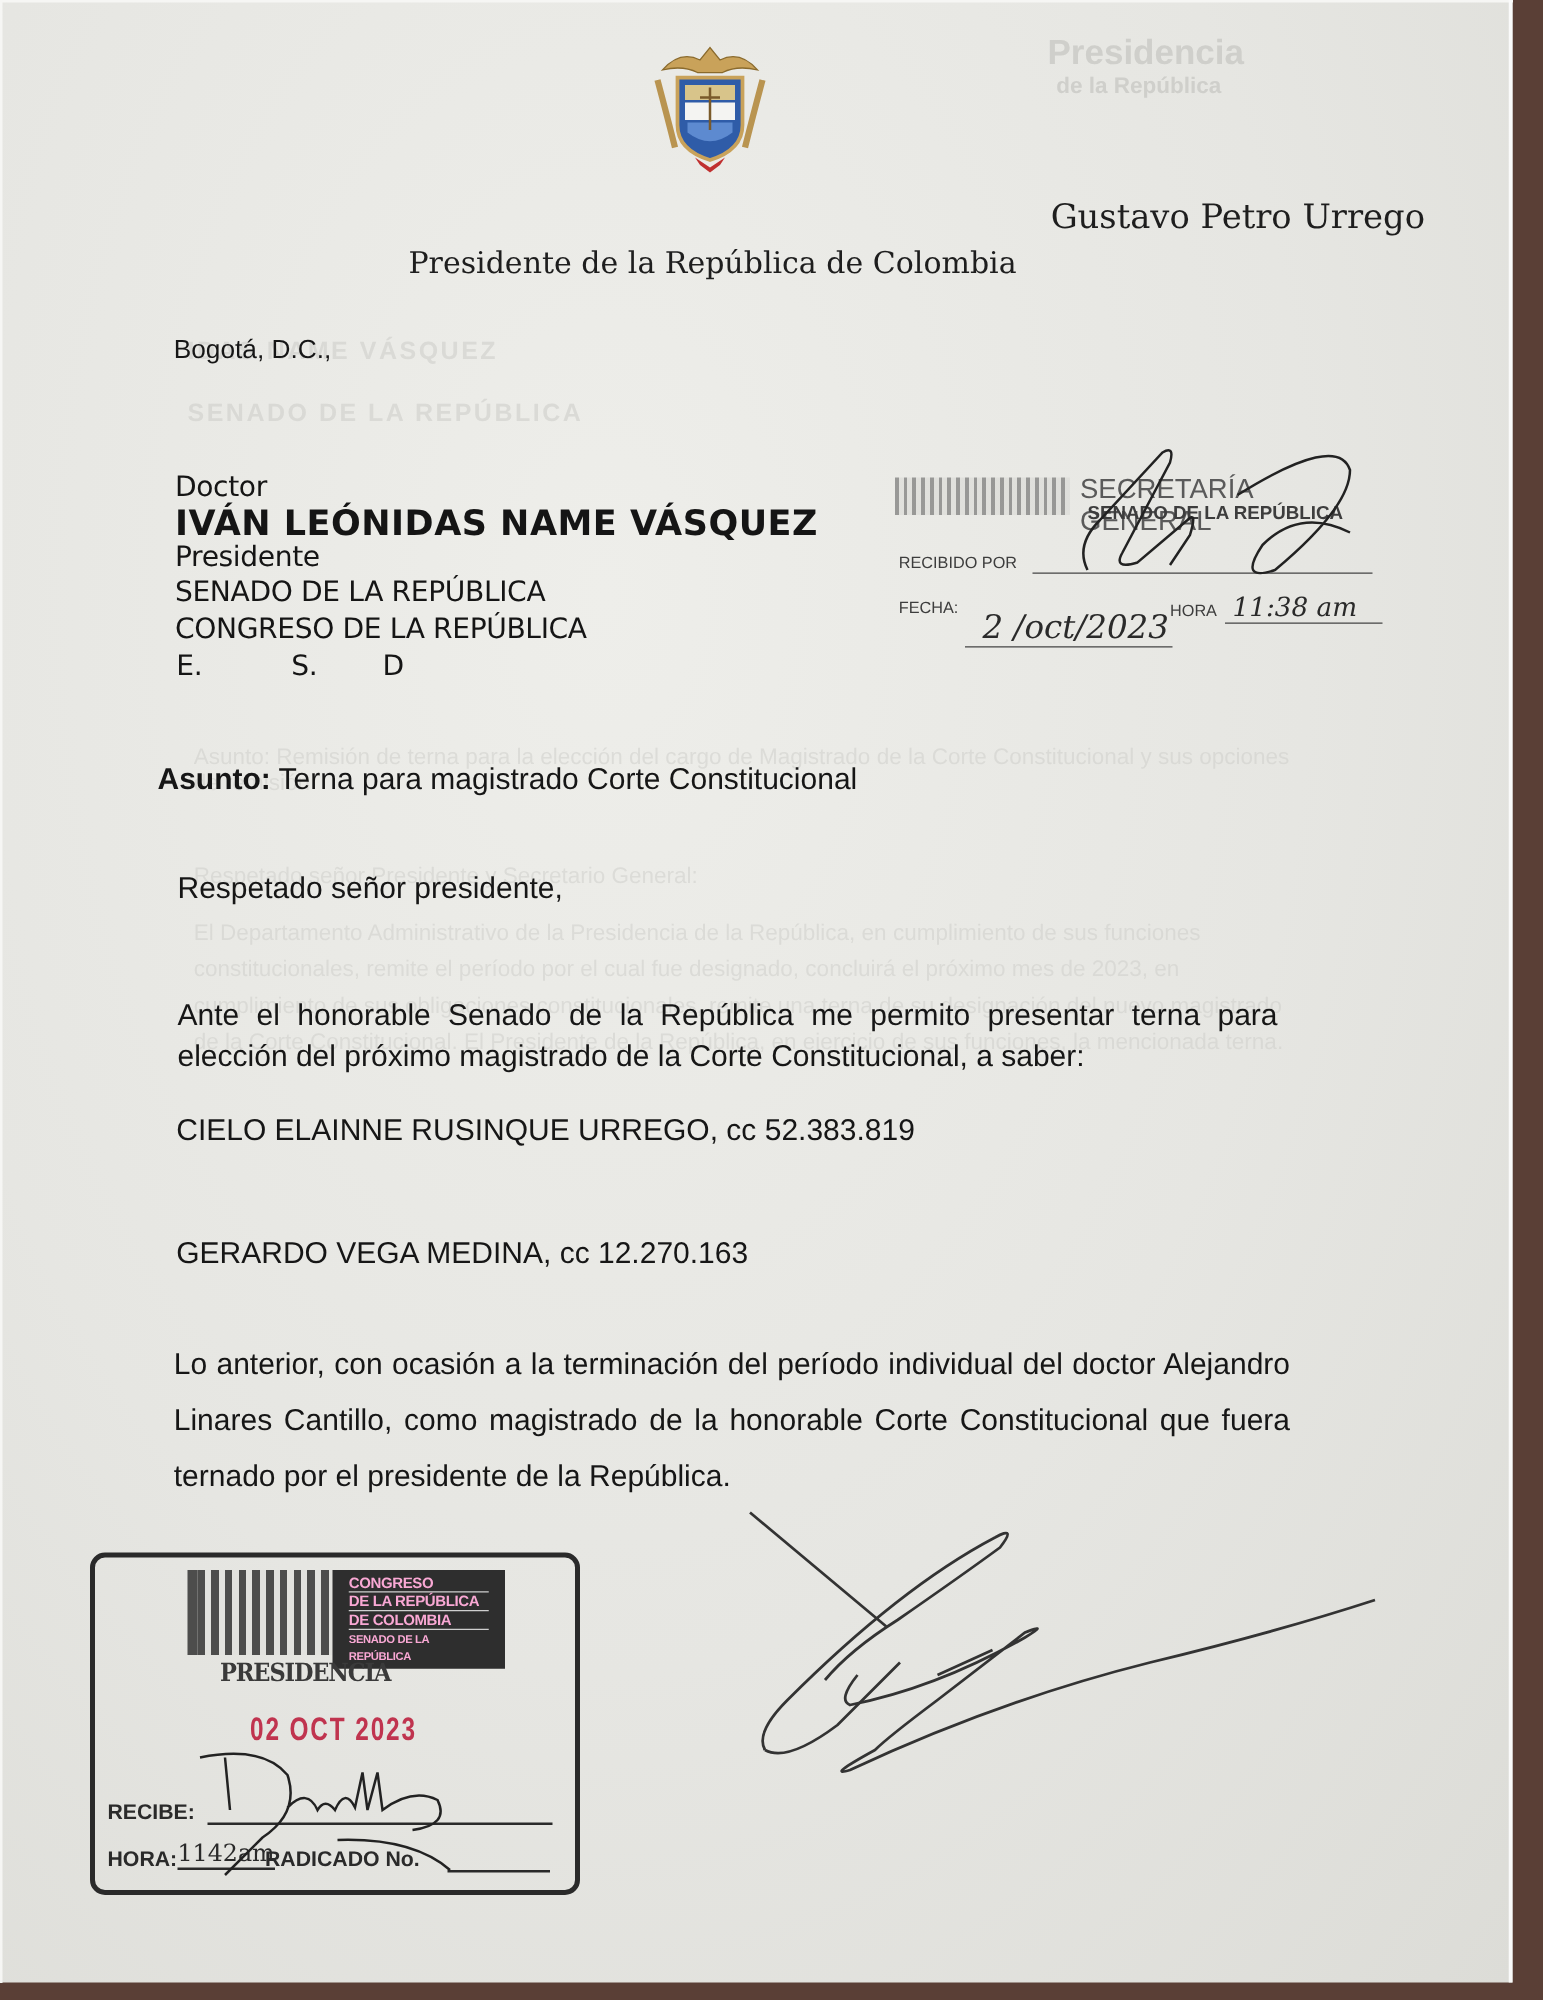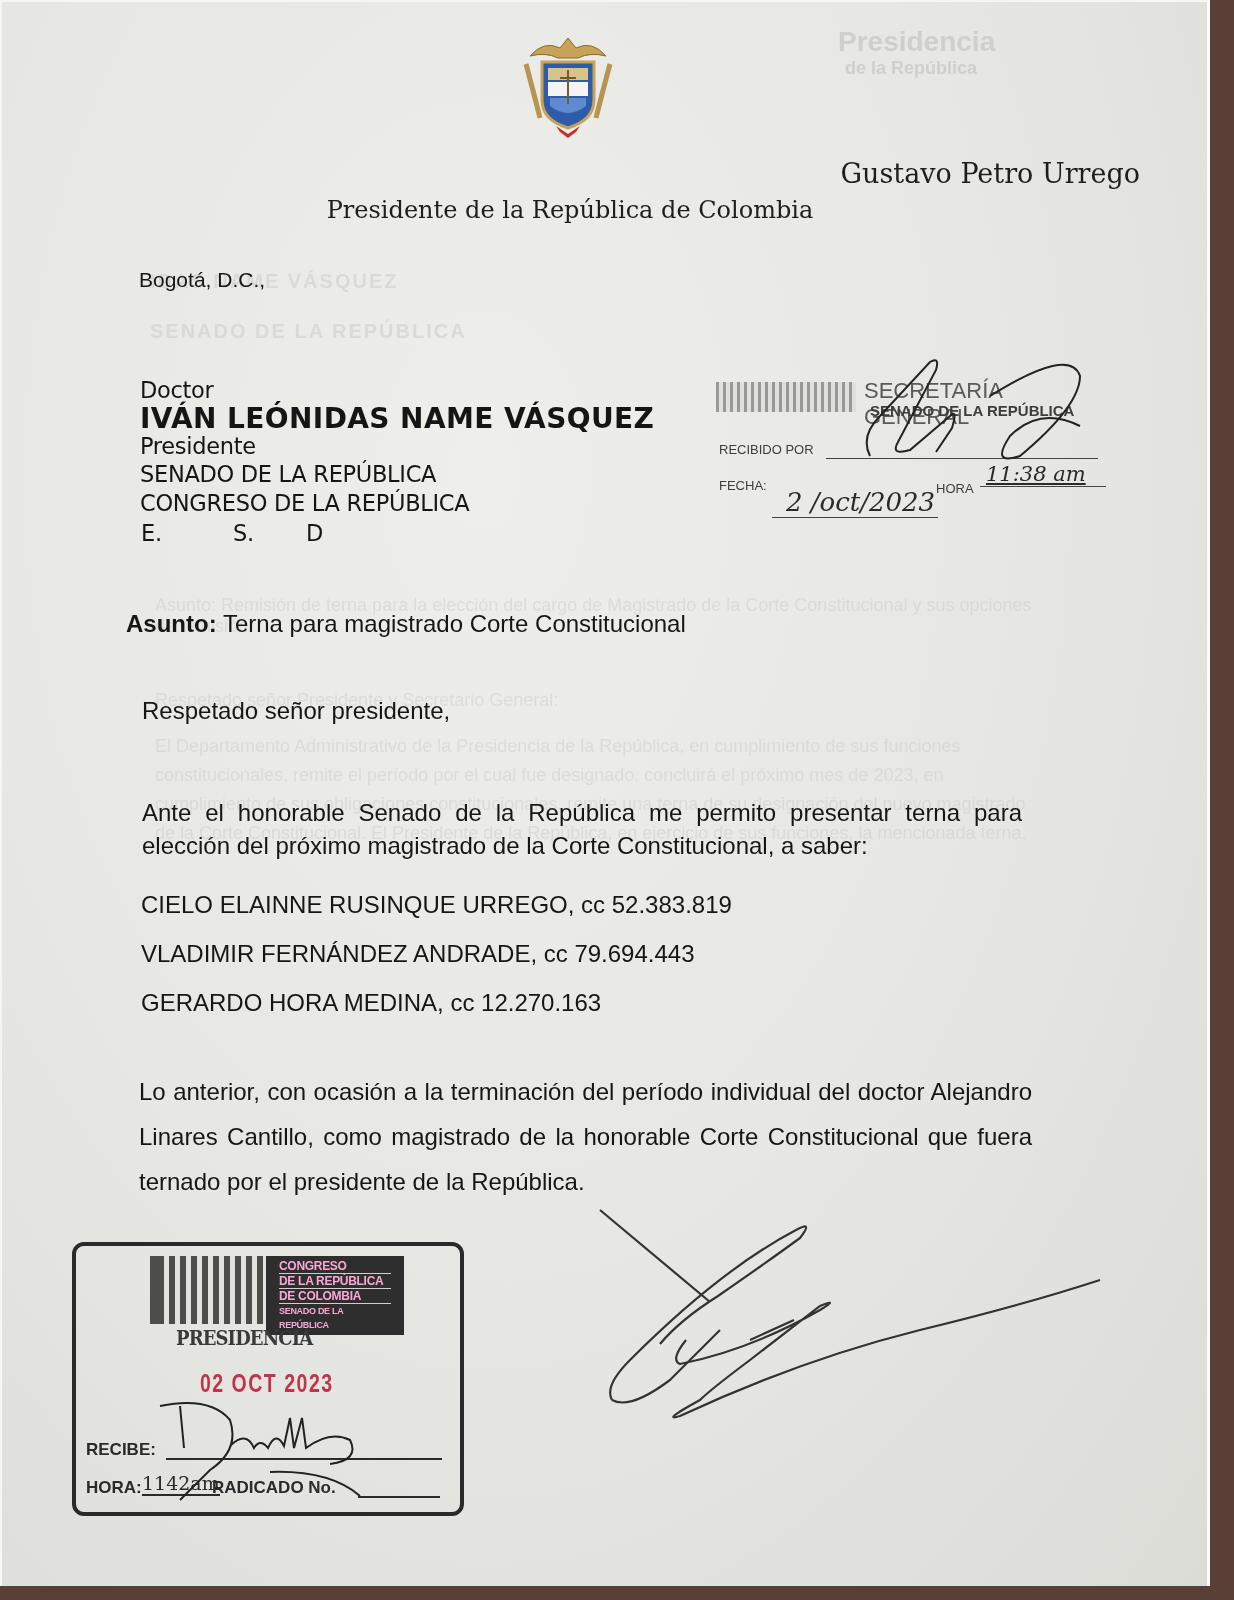--- a/index.html
+++ b/index.html
@@ -90,38 +90,37 @@
 
   <div class="abs" style="left:716px; top:378px; width:390px; height:120px;">
     <div class="abs" style="left:0; top:4px; width:140px; height:30px; background:repeating-linear-gradient(90deg,#555 0 3px,#d8d8d4 3px 7px); opacity:.55;"></div>
     <div class="abs stamp-small" style="left:148px; top:0; font-size:22px; color:#5a5a5a;">SECRETARÍA GENERAL</div>
     <div class="abs stamp-small bold" style="left:154px; top:24px; font-size:15px;">SENADO DE LA REPÚBLICA</div>
     <div class="abs stamp-small" style="left:3px; top:64px; font-size:13px;">RECIBIDO POR</div>
     <div class="abs underline" style="left:110px; top:80px; width:272px;"></div>
     <div class="abs stamp-small" style="left:3px; top:100px; font-size:13px;">FECHA:</div>
     <div class="abs hand underline" style="left:56px; top:88px; width:152px; font-size:26px; padding-left:14px;margin-top:21px;">2 /oct/2023</div>
     <div class="abs stamp-small" style="left:220px; top:103px; font-size:13px;">HORA</div>
-    <div class="abs hand underline" style="left:264px; top:84px; width:120px; font-size:21px; padding-left:6px;text-decoration:underline;">11:38 am</div>
+    <div class="abs hand underline" style="left:264px; top:96px; width:120px; font-size:21px; padding-left:6px;">11:38 am</div>
   </div>
   <svg style="left:840px; top:356px;" width="260" height="120" viewBox="0 0 260 120">
     <path d="M30 100 Q20 80 40 60 L90 6 Q100 0 96 14 L58 86 Q50 100 70 94 L110 60 Q118 52 112 72 L96 96 M150 40 Q230 -10 240 20 Q240 50 180 100 Q150 110 170 80 Q200 50 240 70" fill="none" stroke="#222" stroke-width="2"></path>
   </svg>
 
   <div class="abs narrow" style="left:126px; top:610px;">
     <span class="bold">Asunto:</span>
     <span>Terna para magistrado Corte Constitucional</span>
   </div>
 
   <div class="abs narrow" style="left:142px; top:697px;">Respetado señor presidente,</div>
 
   <div class="abs narrow justify" style="left:142px; top:796px; width:880px; line-height:33px;">Ante el honorable Senado de la República me permito presentar terna para elección del próximo magistrado de la Corte Constitucional, a saber:</div>
 
   <div class="abs narrow" style="left:141px; top:891px;">CIELO ELAINNE RUSINQUE URREGO, cc 52.383.819</div>
-  <div class="abs narrow" style="left:141px; top:940px;">VLADIMIR FERNÁNDEZ ANDRADE, cc 79.694.443</div>
-  <div class="abs narrow" style="left:141px; top:989px;">GERARDO HORA MEDINA, cc 12.270.163</div>
+  <div class="abs narrow" style="left:141px; top:989px;">GERARDO VEGA MEDINA, cc 12.270.163</div>
 
   <div class="abs narrow justify" style="left:139px; top:1069px; width:893px; line-height:45px;">Lo anterior, con ocasión a la terminación del período individual del doctor Alejandro Linares Cantillo, como magistrado de la honorable Corte Constitucional que fuera ternado por el presidente de la República.</div>
 
   <svg style="left:600px; top:1210px;" width="520" height="220" viewBox="0 0 520 220">
     <path d="M12 190 Q4 176 30 150 Q120 60 196 20 Q214 10 200 28 Q170 50 118 86 Q80 110 60 134 M110 92 L0 0" fill="none" stroke="#333" stroke-width="2.2"></path>
     <path d="M12 190 Q30 200 70 170 L120 120" fill="none" stroke="#333" stroke-width="2.2"></path>
     <path d="M0 0" fill="none"></path>
     <path d="M86 130 Q70 150 80 154 Q150 140 220 100 Q240 88 220 96 L150 150 Q110 180 100 190 Q60 212 80 206 Q200 150 320 120 Q420 96 500 70" fill="none" stroke="#333" stroke-width="2.2"></path>
     <path d="M150 130 L194 110" fill="none" stroke="#333" stroke-width="2.2"></path>
   </svg>

